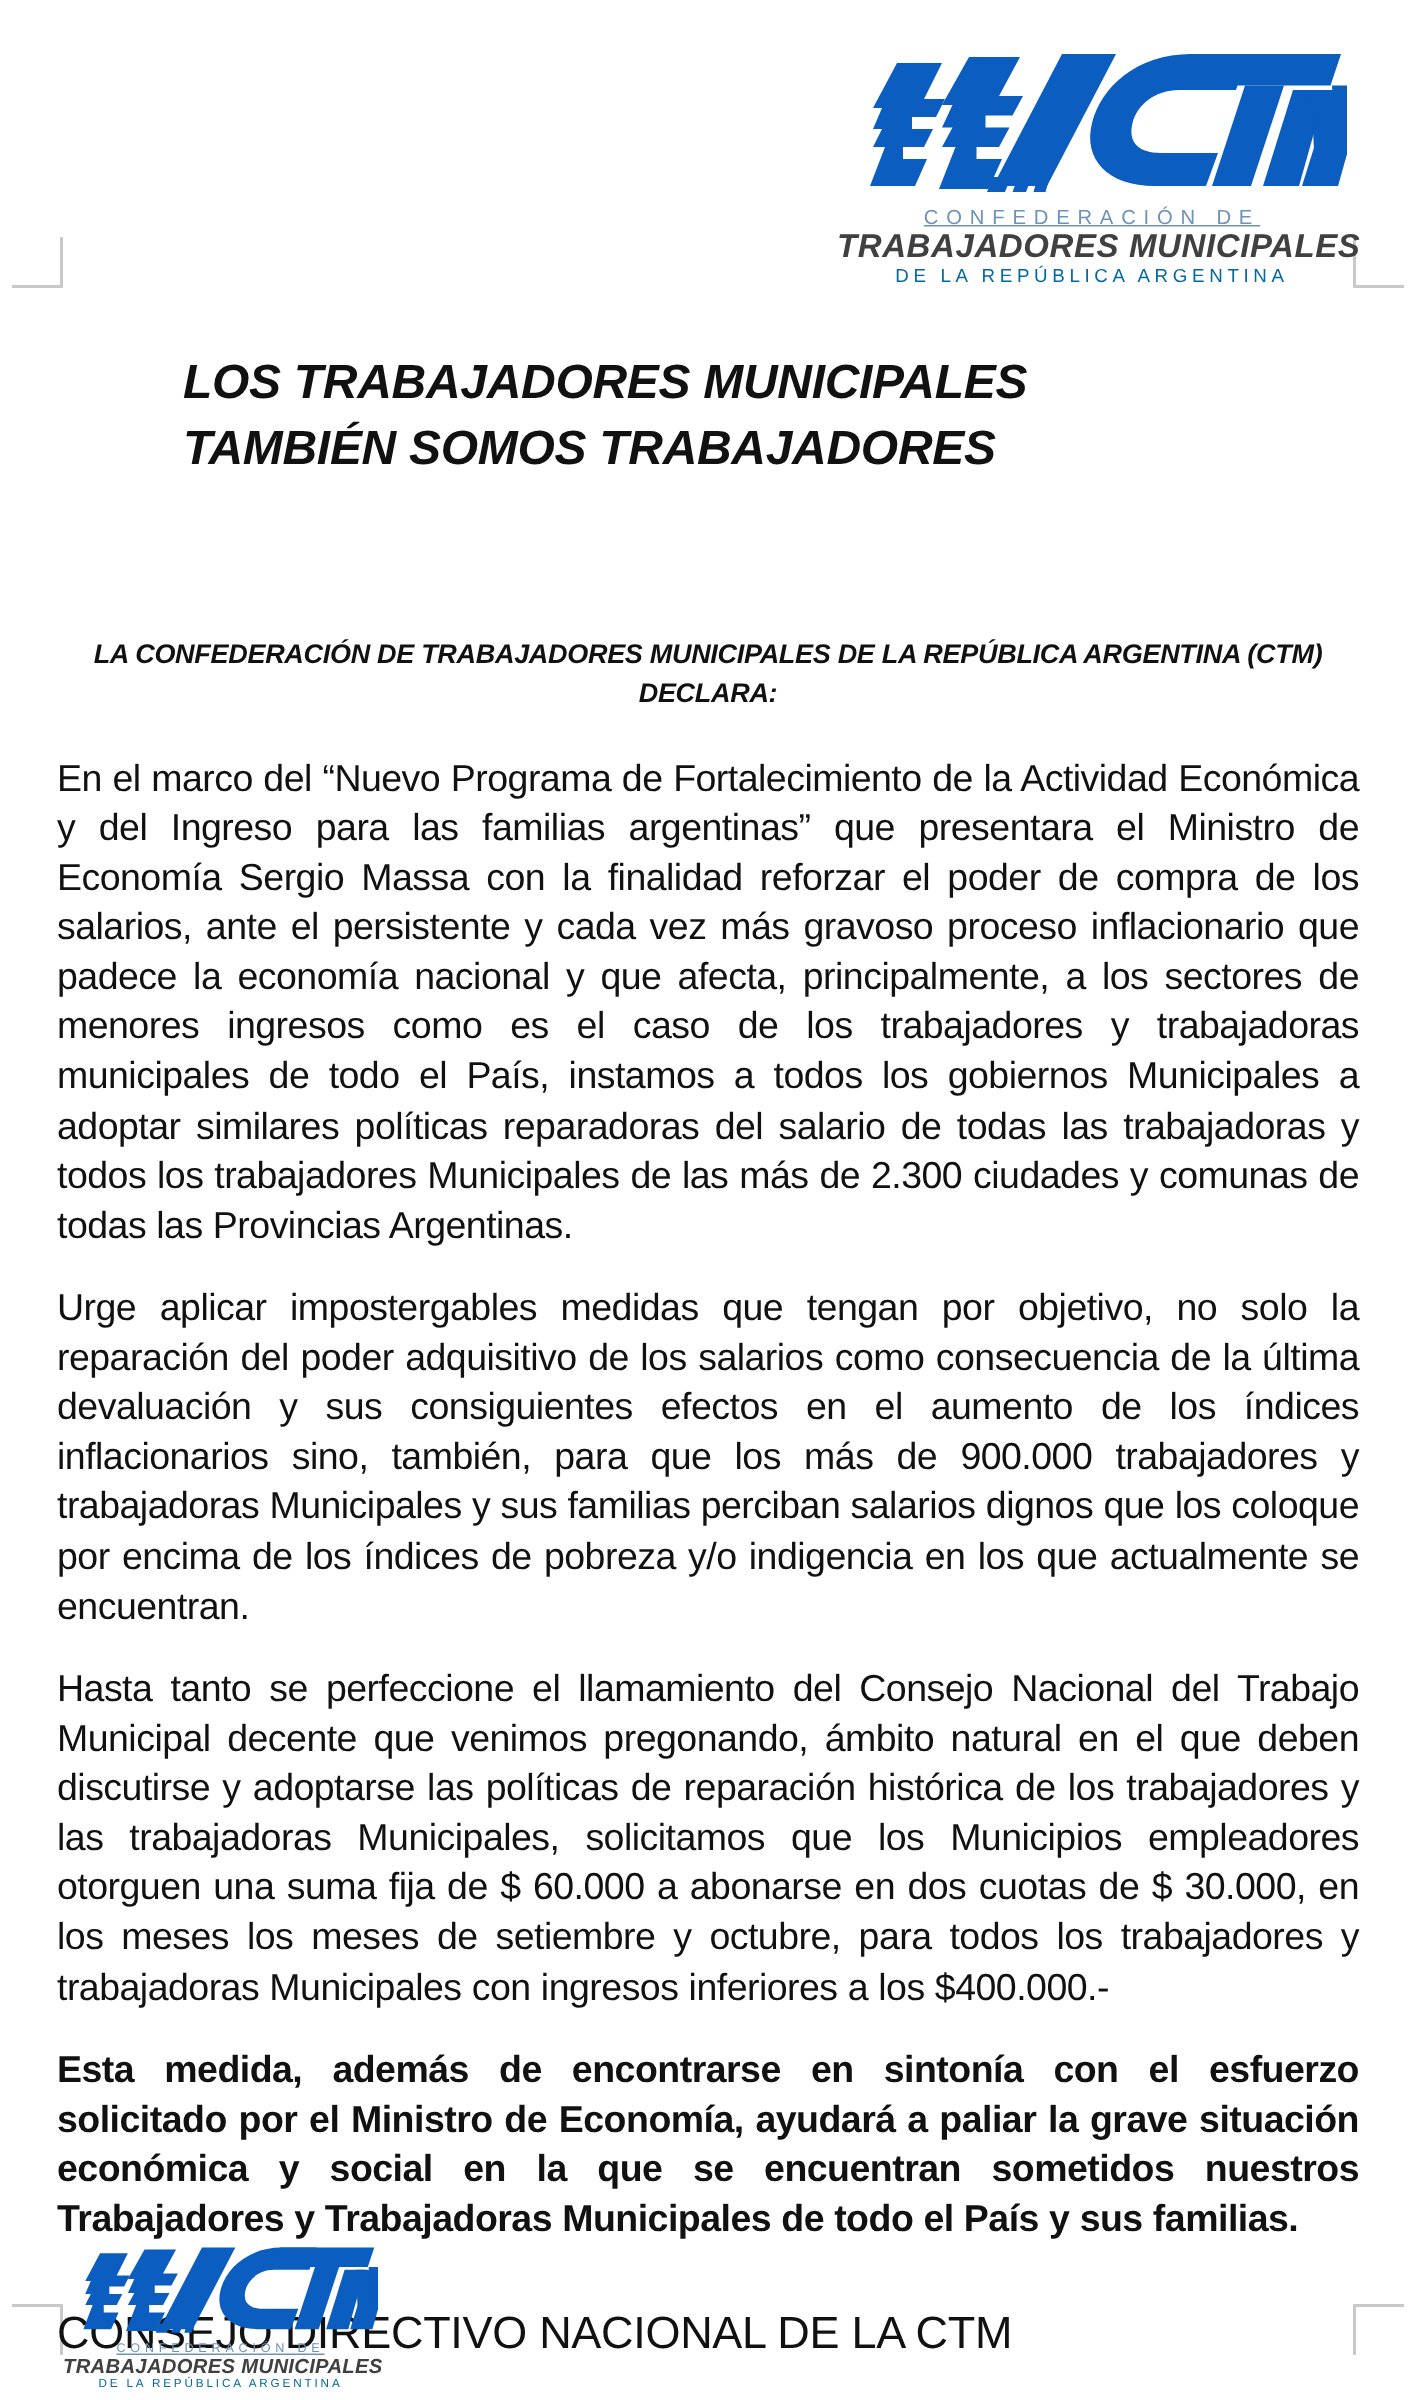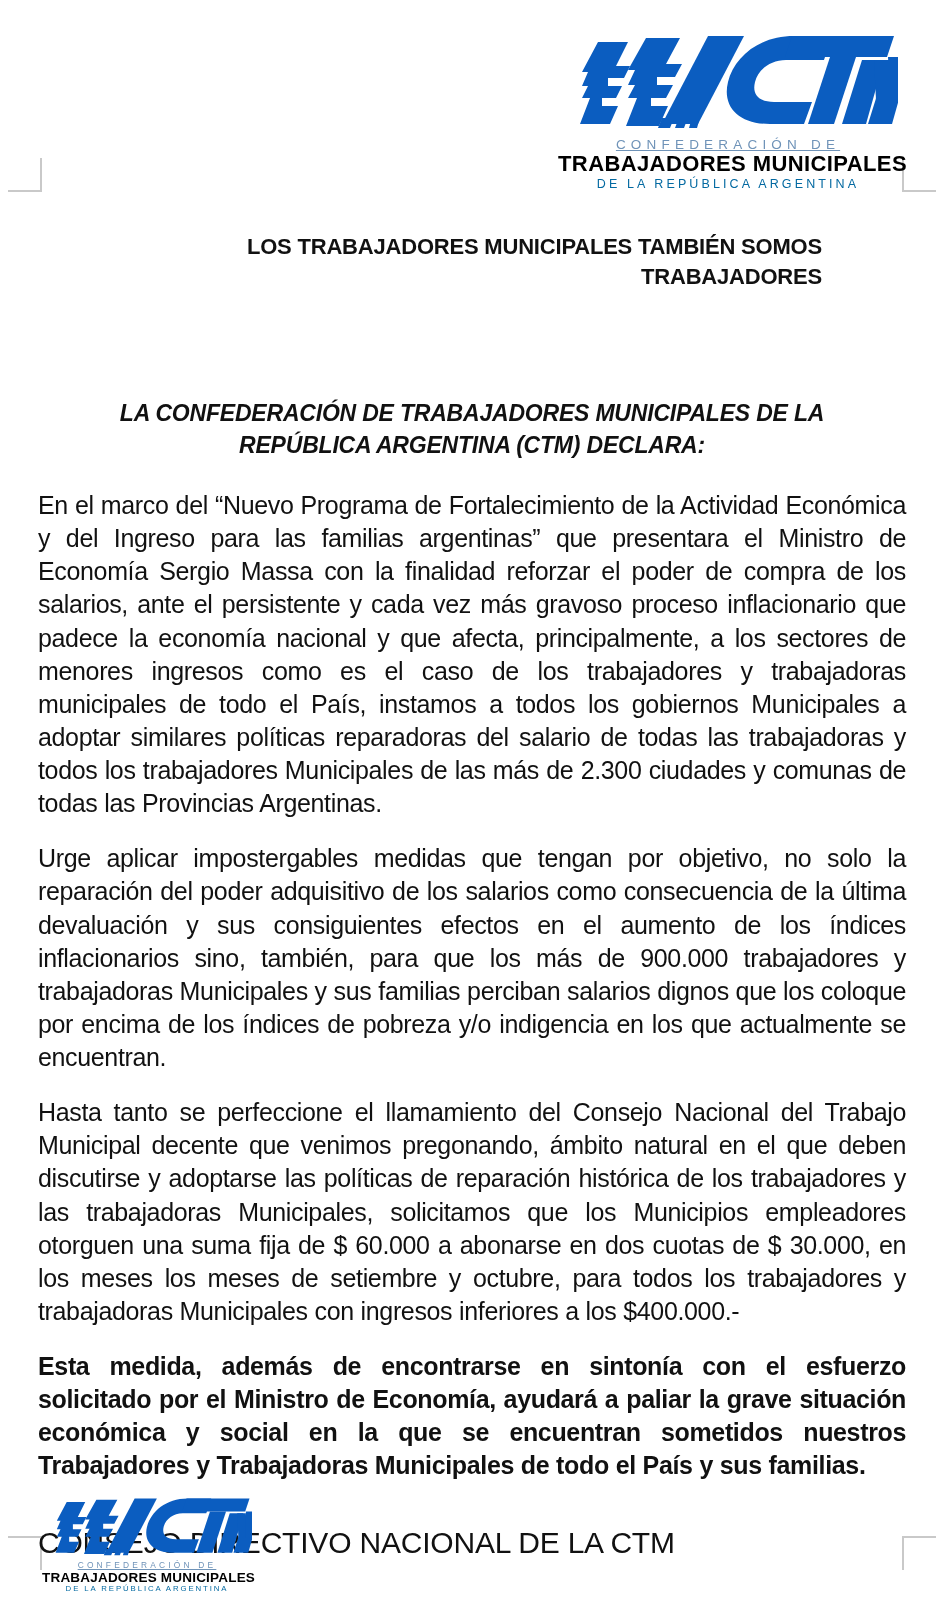--- a/index.html
+++ b/index.html
@@ -78,23 +78,24 @@
     font-size: 13.5px;
     letter-spacing: 5.2px;
     color: #6f93b8;
     font-weight: 400;
     white-space: nowrap;
     text-decoration: underline;
   }
   .logo-sub .l2 {
     font-size: 22px;
     letter-spacing: 0.4px;
-    color: #000000;
+    color: #404040;
     font-weight: 700;
     white-space: nowrap;
+    font-style: italic;
   }
   .logo-sub .l3 {
     font-size: 12.5px;
     letter-spacing: 3.1px;
     color: #0369a1;
     font-weight: 400;
     white-space: nowrap;
   }
   .logo-footer .logo-sub .l1 { font-size: 8.4px; letter-spacing: 3.2px; }
   .logo-footer .logo-sub .l2 { font-size: 13.5px; letter-spacing: 0.2px; }
@@ -102,31 +103,32 @@
 
   
   .doc {
     position: absolute;
     left: 38px;
     top: 232px;
     width: 868px;
   }
 
   .title-main {
-    font-size: 22px;
+    font-size: 32px;
     font-weight: 700;
-    text-align: right;
+    font-style: italic;
+    text-align: left;
     line-height: 1.38;
     letter-spacing: -0.2px;
     margin: 0 auto;
     width: 700px;
   }
 
   .title-sub {
-    font-size: 23px;
+    font-size: 18px;
     font-weight: 700;
     font-style: italic;
     text-align: center;
     line-height: 1.4;
     letter-spacing: -0.2px;
     margin: 104px auto 0;
     width: 840px;
   }
 
   .body-text {

